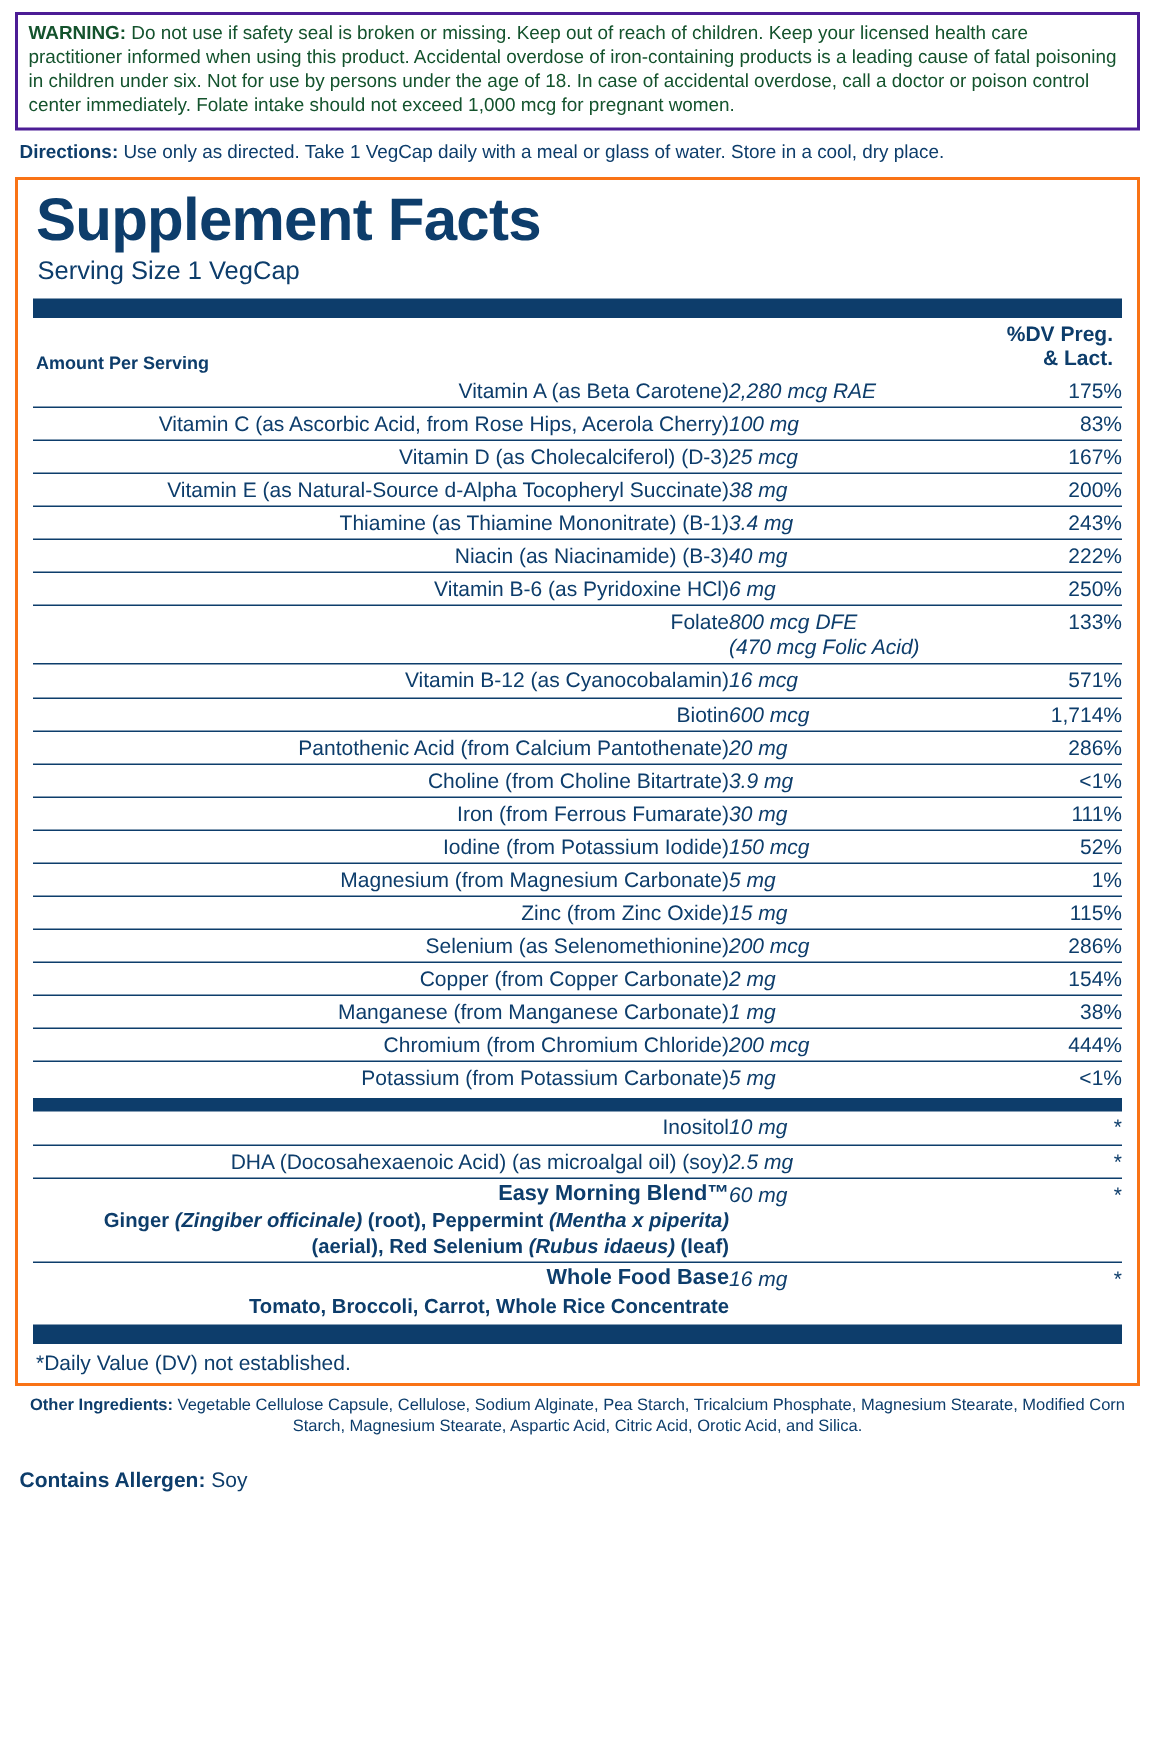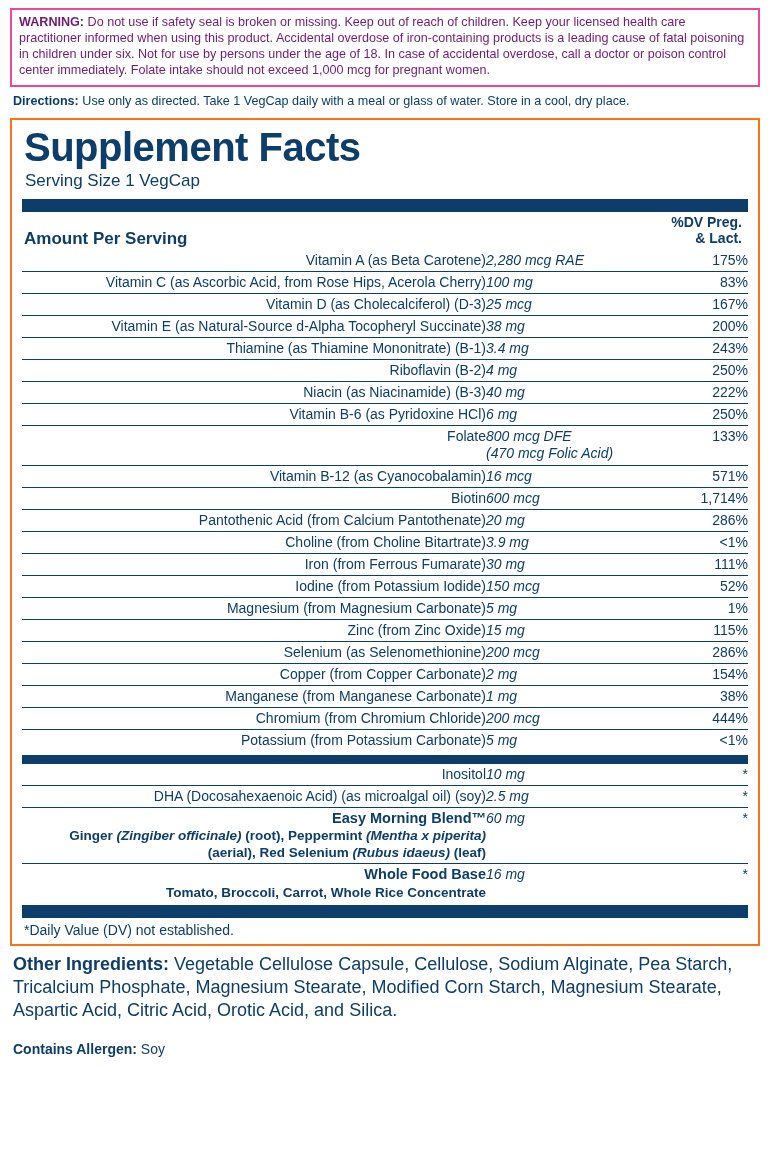--- a/index.html
+++ b/index.html
@@ -17,25 +17,25 @@
   .page {
     position: relative;
     width: 770px;
     height: 1162px;
     box-sizing: border-box;
     padding: 8px 10px 4px 10px;
   }
 
   
   .warning-box {
-    border: 2px solid #ec4899;
+    border: 2px solid #4c1d95;
     padding: 5px 7px 6px 7px;
     font-size: 12.6px;
     line-height: 1.27;
-    color: #701a75;
+    color: #14532d;
   }
   .warning-box b { font-weight: bold; }
 
   .directions {
     margin-top: 7px;
     padding: 0 3px;
     font-size: 12.6px;
     line-height: 1.27;
   }
   .directions b { font-weight: bold; }
@@ -76,21 +76,21 @@
 
   .dv-head {
     position: relative;
     height: 36px;
     margin-top: 2px;
   }
   .dv-head .aps {
     position: absolute;
     left: 2px;
     bottom: 1px;
-    font-size: 17px;
+    font-size: 12px;
     font-weight: bold;
   }
   .dv-head .dvlab {
     position: absolute;
     right: 6px;
     top: 0;
     text-align: right;
     font-size: 14px;
     font-weight: bold;
     line-height: 1.18;
@@ -126,22 +126,23 @@
   .footnote {
     font-size: 14px;
     margin-top: 4px;
     padding-left: 2px;
   }
 
   
   .other-ing {
     margin-top: 7px;
     padding: 0 3px;
-    font-size: 18px;
+    font-size: 11px;
     line-height: 1.27;
+    text-align: center;
   }
   .other-ing b { font-weight: bold; }
   .allergen {
     margin-top: 19px;
     padding: 0 3px;
     font-size: 14px;
     line-height: 1.27;
   }
   .allergen b { font-weight: bold; }
 </style>
@@ -194,25 +195,20 @@
           <td class="nm">Vitamin E (as Natural-Source d-Alpha Tocopheryl Succinate)</td>
           <td class="amt">38 mg</td>
           <td class="dv">200%</td>
         </tr>
         <tr>
           <td class="nm">Thiamine (as Thiamine Mononitrate) (B-1)</td>
           <td class="amt">3.4 mg</td>
           <td class="dv">243%</td>
         </tr>
         <tr>
-          <td class="nm">Riboflavin (B-2)</td>
-          <td class="amt">4 mg</td>
-          <td class="dv">250%</td>
-        </tr>
-        <tr>
           <td class="nm">Niacin (as Niacinamide) (B-3)</td>
           <td class="amt">40 mg</td>
           <td class="dv">222%</td>
         </tr>
         <tr>
           <td class="nm">Vitamin B-6 (as Pyridoxine HCl)</td>
           <td class="amt">6 mg</td>
           <td class="dv">250%</td>
         </tr>
         <tr>

